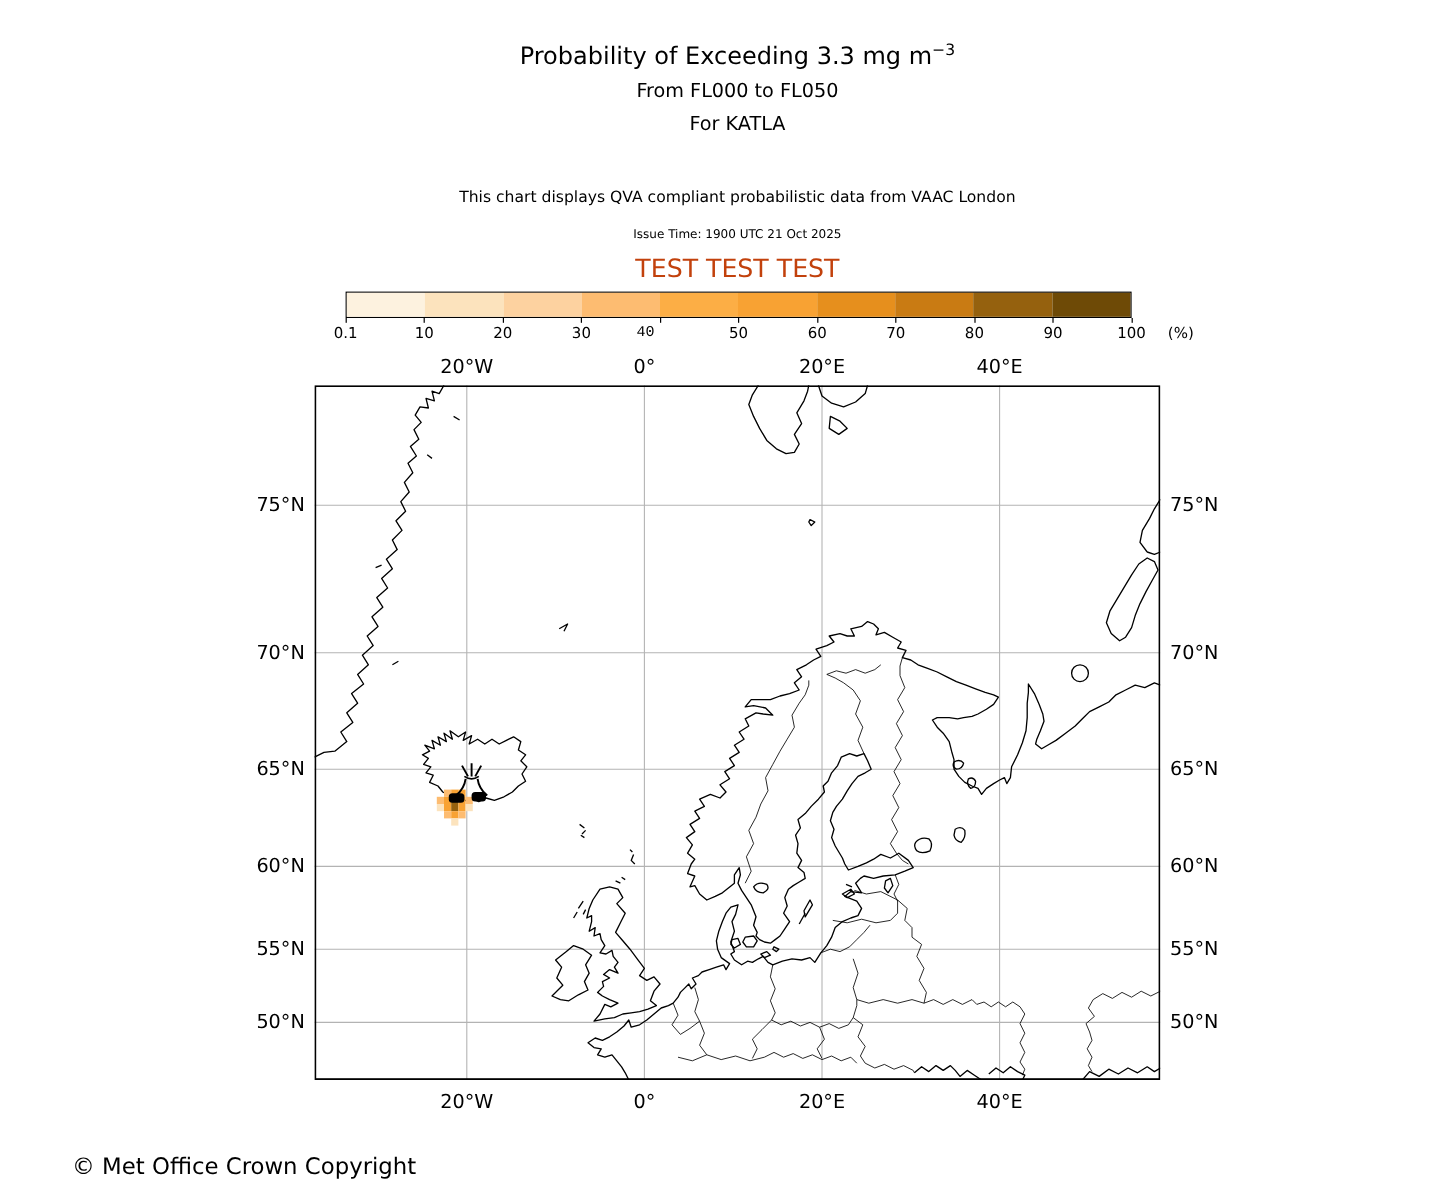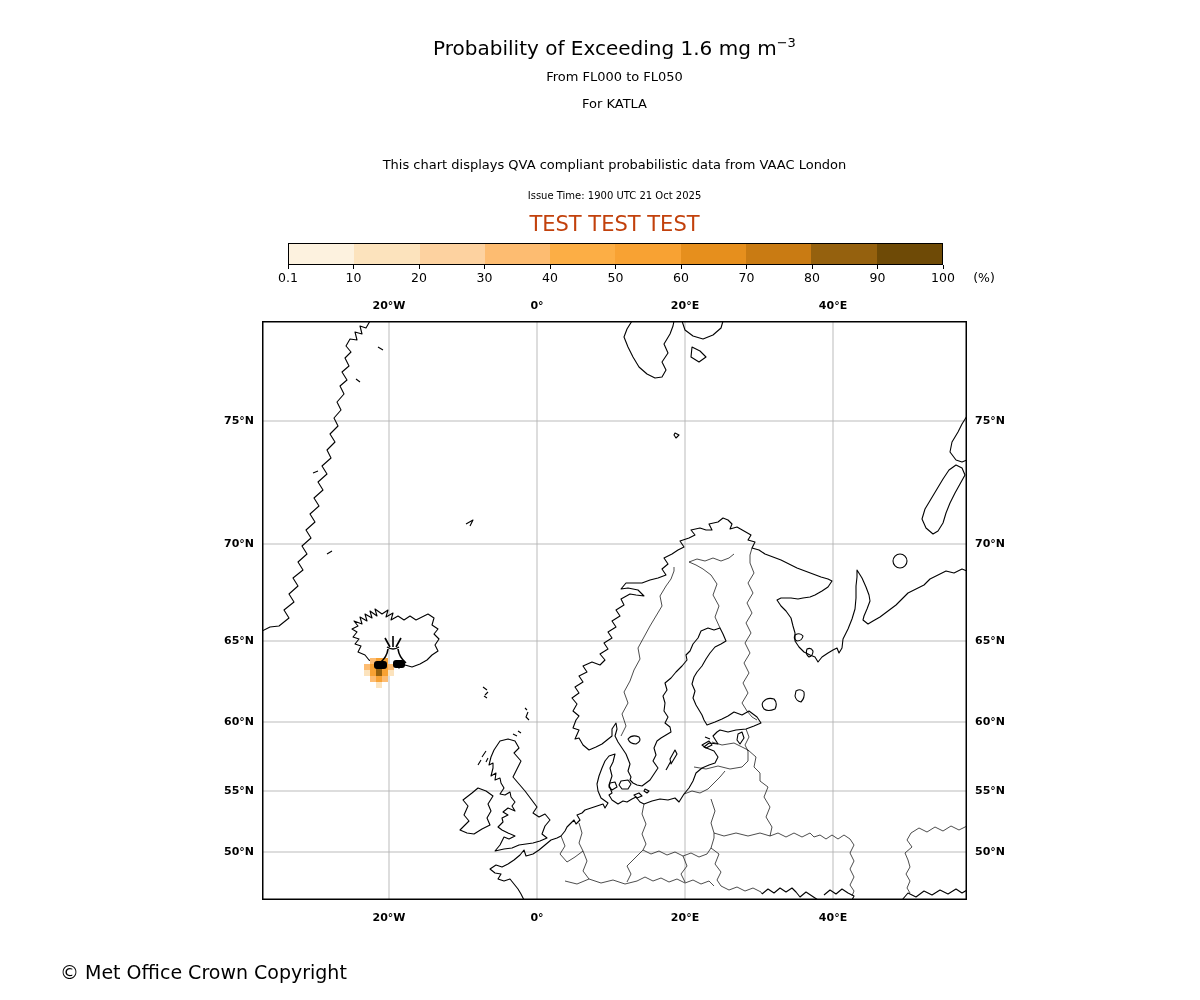--- a/index.html
+++ b/index.html
@@ -2,44 +2,44 @@
 <html><head>
 <meta charset="utf-8">
 <style>
   html,body{margin:0;padding:0;background:#fff;}
   #page{position:relative;width:1200px;height:1000px;background:#fff;overflow:hidden;
         font-family:"DejaVu Sans","Liberation Sans",sans-serif;color:#000;}
   .abs{position:absolute;}
   #header{left:262px;top:28px;width:705px;text-align:center;}
   .t1{font-size:20px;line-height:29px;}
   .t1 sup{font-size:13px;}
-  .t2{font-size:13px;line-height:27px;}
+  .t2{font-size:16px;line-height:27px;}
   #subtitle{left:262px;top:157px;width:705px;text-align:center;font-size:13px;}
   #issue{left:262px;top:190px;width:705px;text-align:center;font-size:10px;}
   #testbanner{left:262px;top:212px;width:705px;text-align:center;font-size:21px;}
   #colorbar-wrap{left:288px;top:243px;width:655px;height:46px;}
   #colorbar{position:absolute;left:0;top:0;width:655px;height:22px;border:1px solid #000;
             display:flex;box-sizing:border-box;}
   #colorbar .seg{flex:1 1 0;height:100%;}
   .cbtick{position:absolute;width:1px;height:4px;background:#000;top:22px;}
   .cblabel{position:absolute;top:27px;width:44px;text-align:center;font-size:12.5px;}
   .cbunit{position:absolute;top:27px;left:674px;width:44px;text-align:center;font-size:12.5px;}
-  .axlab{position:absolute;font-size:11px;line-height:22px;height:22px;font-weight:bold;}
+  .axlab{position:absolute;font-size:16px;line-height:22px;height:22px;}
   #mapsvg{position:absolute;left:262px;top:321px;}
   #copyright{left:60px;top:961px;font-size:19px;}
   svg text{font-family:"DejaVu Sans","Liberation Sans",sans-serif;}
 </style>
 </head>
 <body>
 
 <div id="page">
 
 
   <div id="header" class="abs">
-    <div class="t1"><span>Probability of Exceeding 1.6 mg m</span><sup>−3</sup></div>
+    <div class="t1"><span>Probability of Exceeding 3.3 mg m</span><sup>−3</sup></div>
     <div class="t2">From FL000 to FL050</div>
     <div class="t2">For KATLA</div>
   </div>
   <div id="subtitle" class="abs">This chart displays QVA compliant probabilistic data from VAAC London</div>
   <div id="issue" class="abs">Issue Time: 1900 UTC 21 Oct 2025</div>
   <div id="testbanner" class="abs" style="color: #c2410c;">TEST TEST TEST</div>
 
   <div id="colorbar-wrap" class="abs">
     <div id="colorbar">
         <div class="seg" style="background: rgb(253, 242, 223);"></div>
@@ -56,21 +56,21 @@
     <div id="cbticks">
         <div class="cbtick" style="left: -0.5px;"></div>
         <div class="cblabel" style="left: -22px;">0.1</div>
         <div class="cbtick" style="left: 65px;"></div>
         <div class="cblabel" style="left: 43.5px;">10</div>
         <div class="cbtick" style="left: 130.5px;"></div>
         <div class="cblabel" style="left: 109px;">20</div>
         <div class="cbtick" style="left: 196px;"></div>
         <div class="cblabel" style="left: 174.5px;">30</div>
         <div class="cbtick" style="left: 261.5px;"></div>
-        <div class="cblabel" style="left: 240px;">40</div>
+        <div class="cblabel" style="left: 228px; font-family: Liberation Mono, monospace;">40</div>
         <div class="cbtick" style="left: 327px;"></div>
         <div class="cblabel" style="left: 305.5px;">50</div>
         <div class="cbtick" style="left: 392.5px;"></div>
         <div class="cblabel" style="left: 371px;">60</div>
         <div class="cbtick" style="left: 458px;"></div>
         <div class="cblabel" style="left: 436.5px;">70</div>
         <div class="cbtick" style="left: 523.5px;"></div>
         <div class="cblabel" style="left: 502px;">80</div>
         <div class="cbtick" style="left: 589px;"></div>
         <div class="cblabel" style="left: 567.5px;">90</div>

